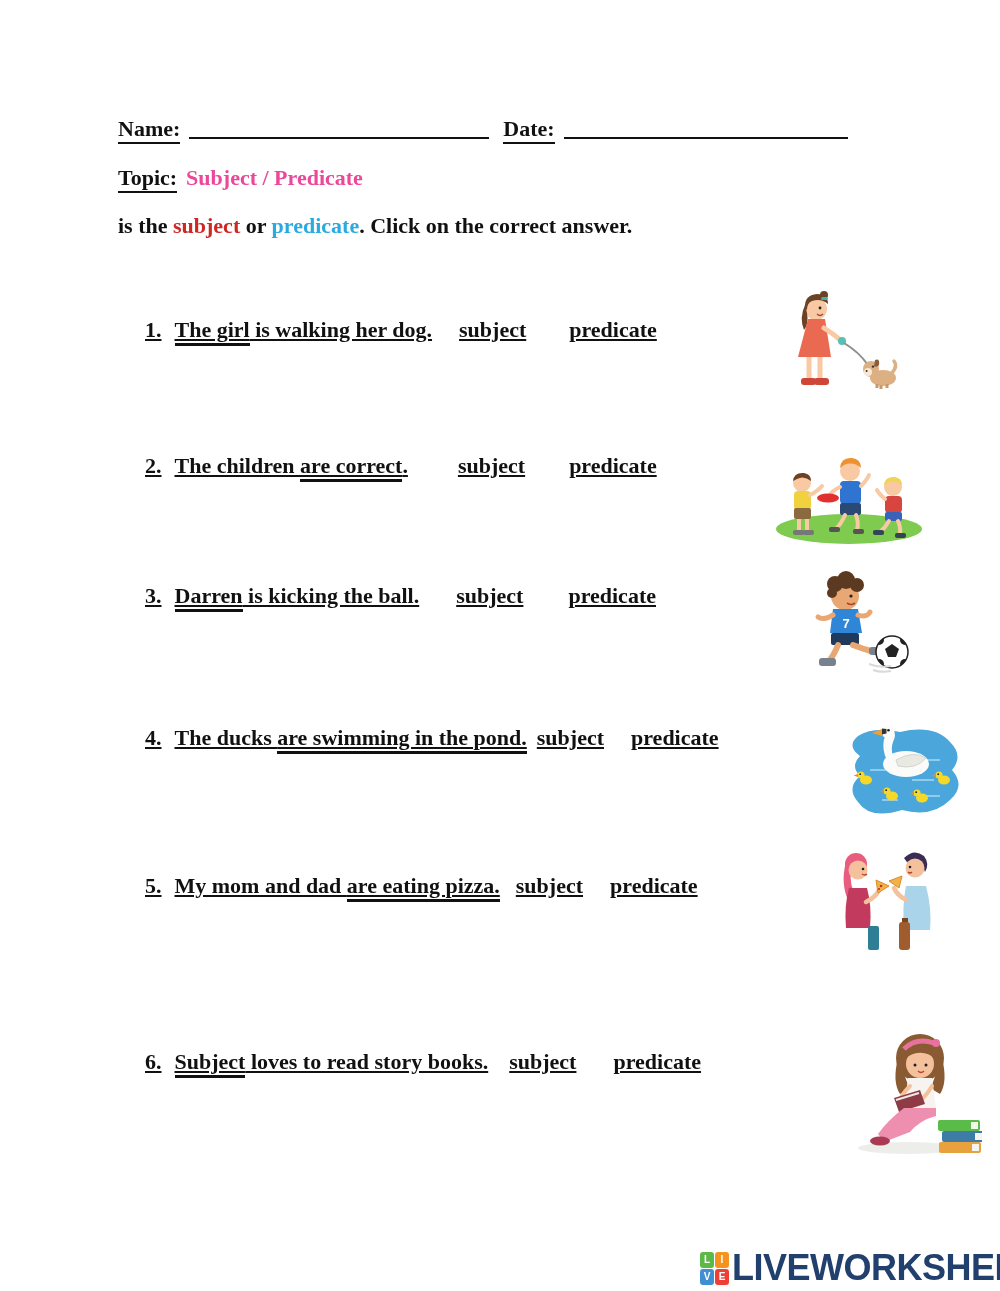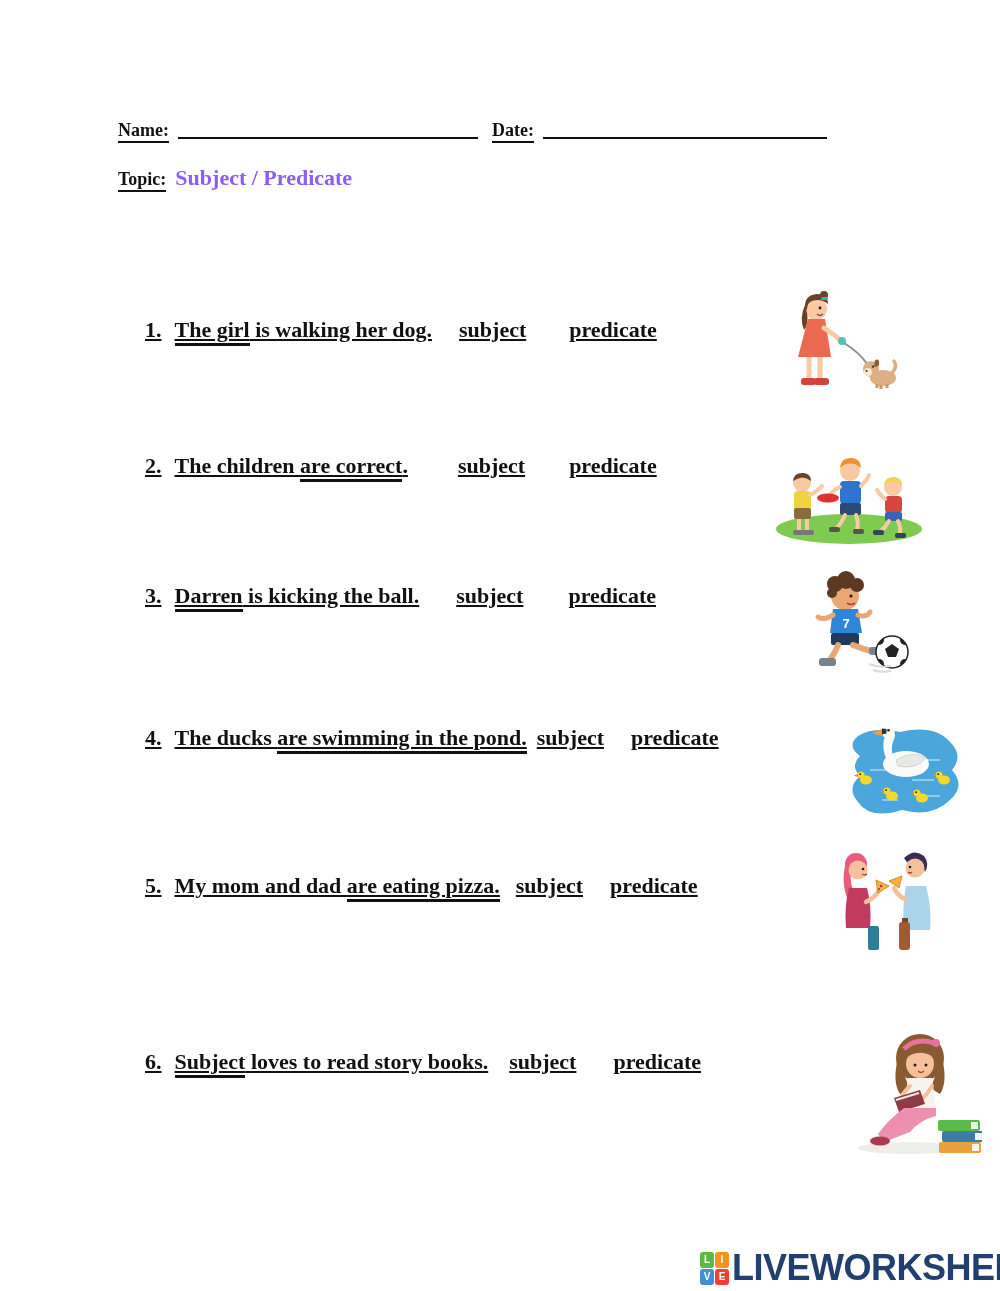--- a/index.html
+++ b/index.html
@@ -1,25 +1,25 @@
 <!DOCTYPE html>
 <html><head>
 <meta charset="utf-8">
 <style>
   html,body{margin:0;padding:0;background:#ffffff;}
   .page{position:relative;width:1000px;height:1291px;background:#fff;overflow:hidden;
         font-family:"Liberation Serif","DejaVu Serif",serif;color:#111;}
-  .lbl{font-weight:bold;font-size:18px;border-bottom:2.5px solid #111;padding-bottom:1px;margin-right:9px;}
+  .lbl{font-weight:bold;font-size:22px;border-bottom:2.5px solid #111;padding-bottom:1px;margin-right:9px;}
   .header-row{position:absolute;left:118px;top:116px;width:760px;white-space:nowrap;font-size:22px;font-weight:bold;}
   .blank{display:inline-block;border-bottom:2.5px solid #111;transform:translateY(3px);}
   .name-blank{width:300px;}
   .date-blank{width:284px;}
   .date-lbl{margin-left:14px;}
   .topic-row{position:absolute;left:118px;top:165px;font-size:22px;font-weight:bold;white-space:nowrap;}
-  .topic-value{color:#8b5cf6;}
+  .topic-value{color:#ec4899;}
   .directions{position:absolute;left:118px;top:209px;width:810px;font-size:22px;font-weight:bold;line-height:33px;}
   .red{color:#CE2724;}
   .cyan{color:#29ABE2;}
   .qrow{position:absolute;left:0;width:1000px;height:10px;text-decoration:underline;}
   .q1{top:315px}.q2{top:451px}.q3{top:581px}.q4{top:723px}.q5{top:871px}.q6{top:1047px}
   .qtext{margin-left:145px;font-size:22px;font-weight:bold;white-space:nowrap;line-height:30px;}
   .qnum{margin-right:13px;}
   .ul{border-bottom:3px solid #111;padding-bottom:1px;}
   .opt{cursor:pointer;}
   .q1 .sub{margin-left:27px}.q1 .pred{margin-left:43px}
@@ -50,20 +50,21 @@
 
   <div class="header-row">
     <span class="lbl">Name:</span><span class="blank name-blank"></span><span class="lbl date-lbl">Date:</span><span class="blank date-blank"></span>
   </div>
 
   <div class="topic-row">
     <span class="lbl">Topic:</span><span class="topic-value">Subject / Predicate</span>
   </div>
 
   <div class="directions">
+    <div><span>is the </span><span class="red">subject</span><span> or </span><span class="cyan">predicate</span><span>. Click on the correct answer.</span></div>
   </div>
 
   <div class="qrow q1">
     <div class="qtext"><span class="qnum">1.</span><span></span><span class="ul">The girl</span><span> is walking her dog.</span><span class="opt sub">subject</span><span class="opt pred">predicate</span></div>
     <div class="illo">
       <svg width="122" height="110" viewBox="0 0 122 110">
         <circle cx="33" cy="21" r="11" fill="#F8C9A2"></circle>
         <path d="M22,20 Q21,7 34,6 Q45,6 45,16 Q38,10 29,13 Q24,15 24,22 Z" fill="#6B4226"></path>
         <path d="M22,17 Q16,30 21,42 Q26,36 24,25 Z" fill="#6B4226"></path>
         <circle cx="41" cy="7" r="4" fill="#6B4226"></circle>

